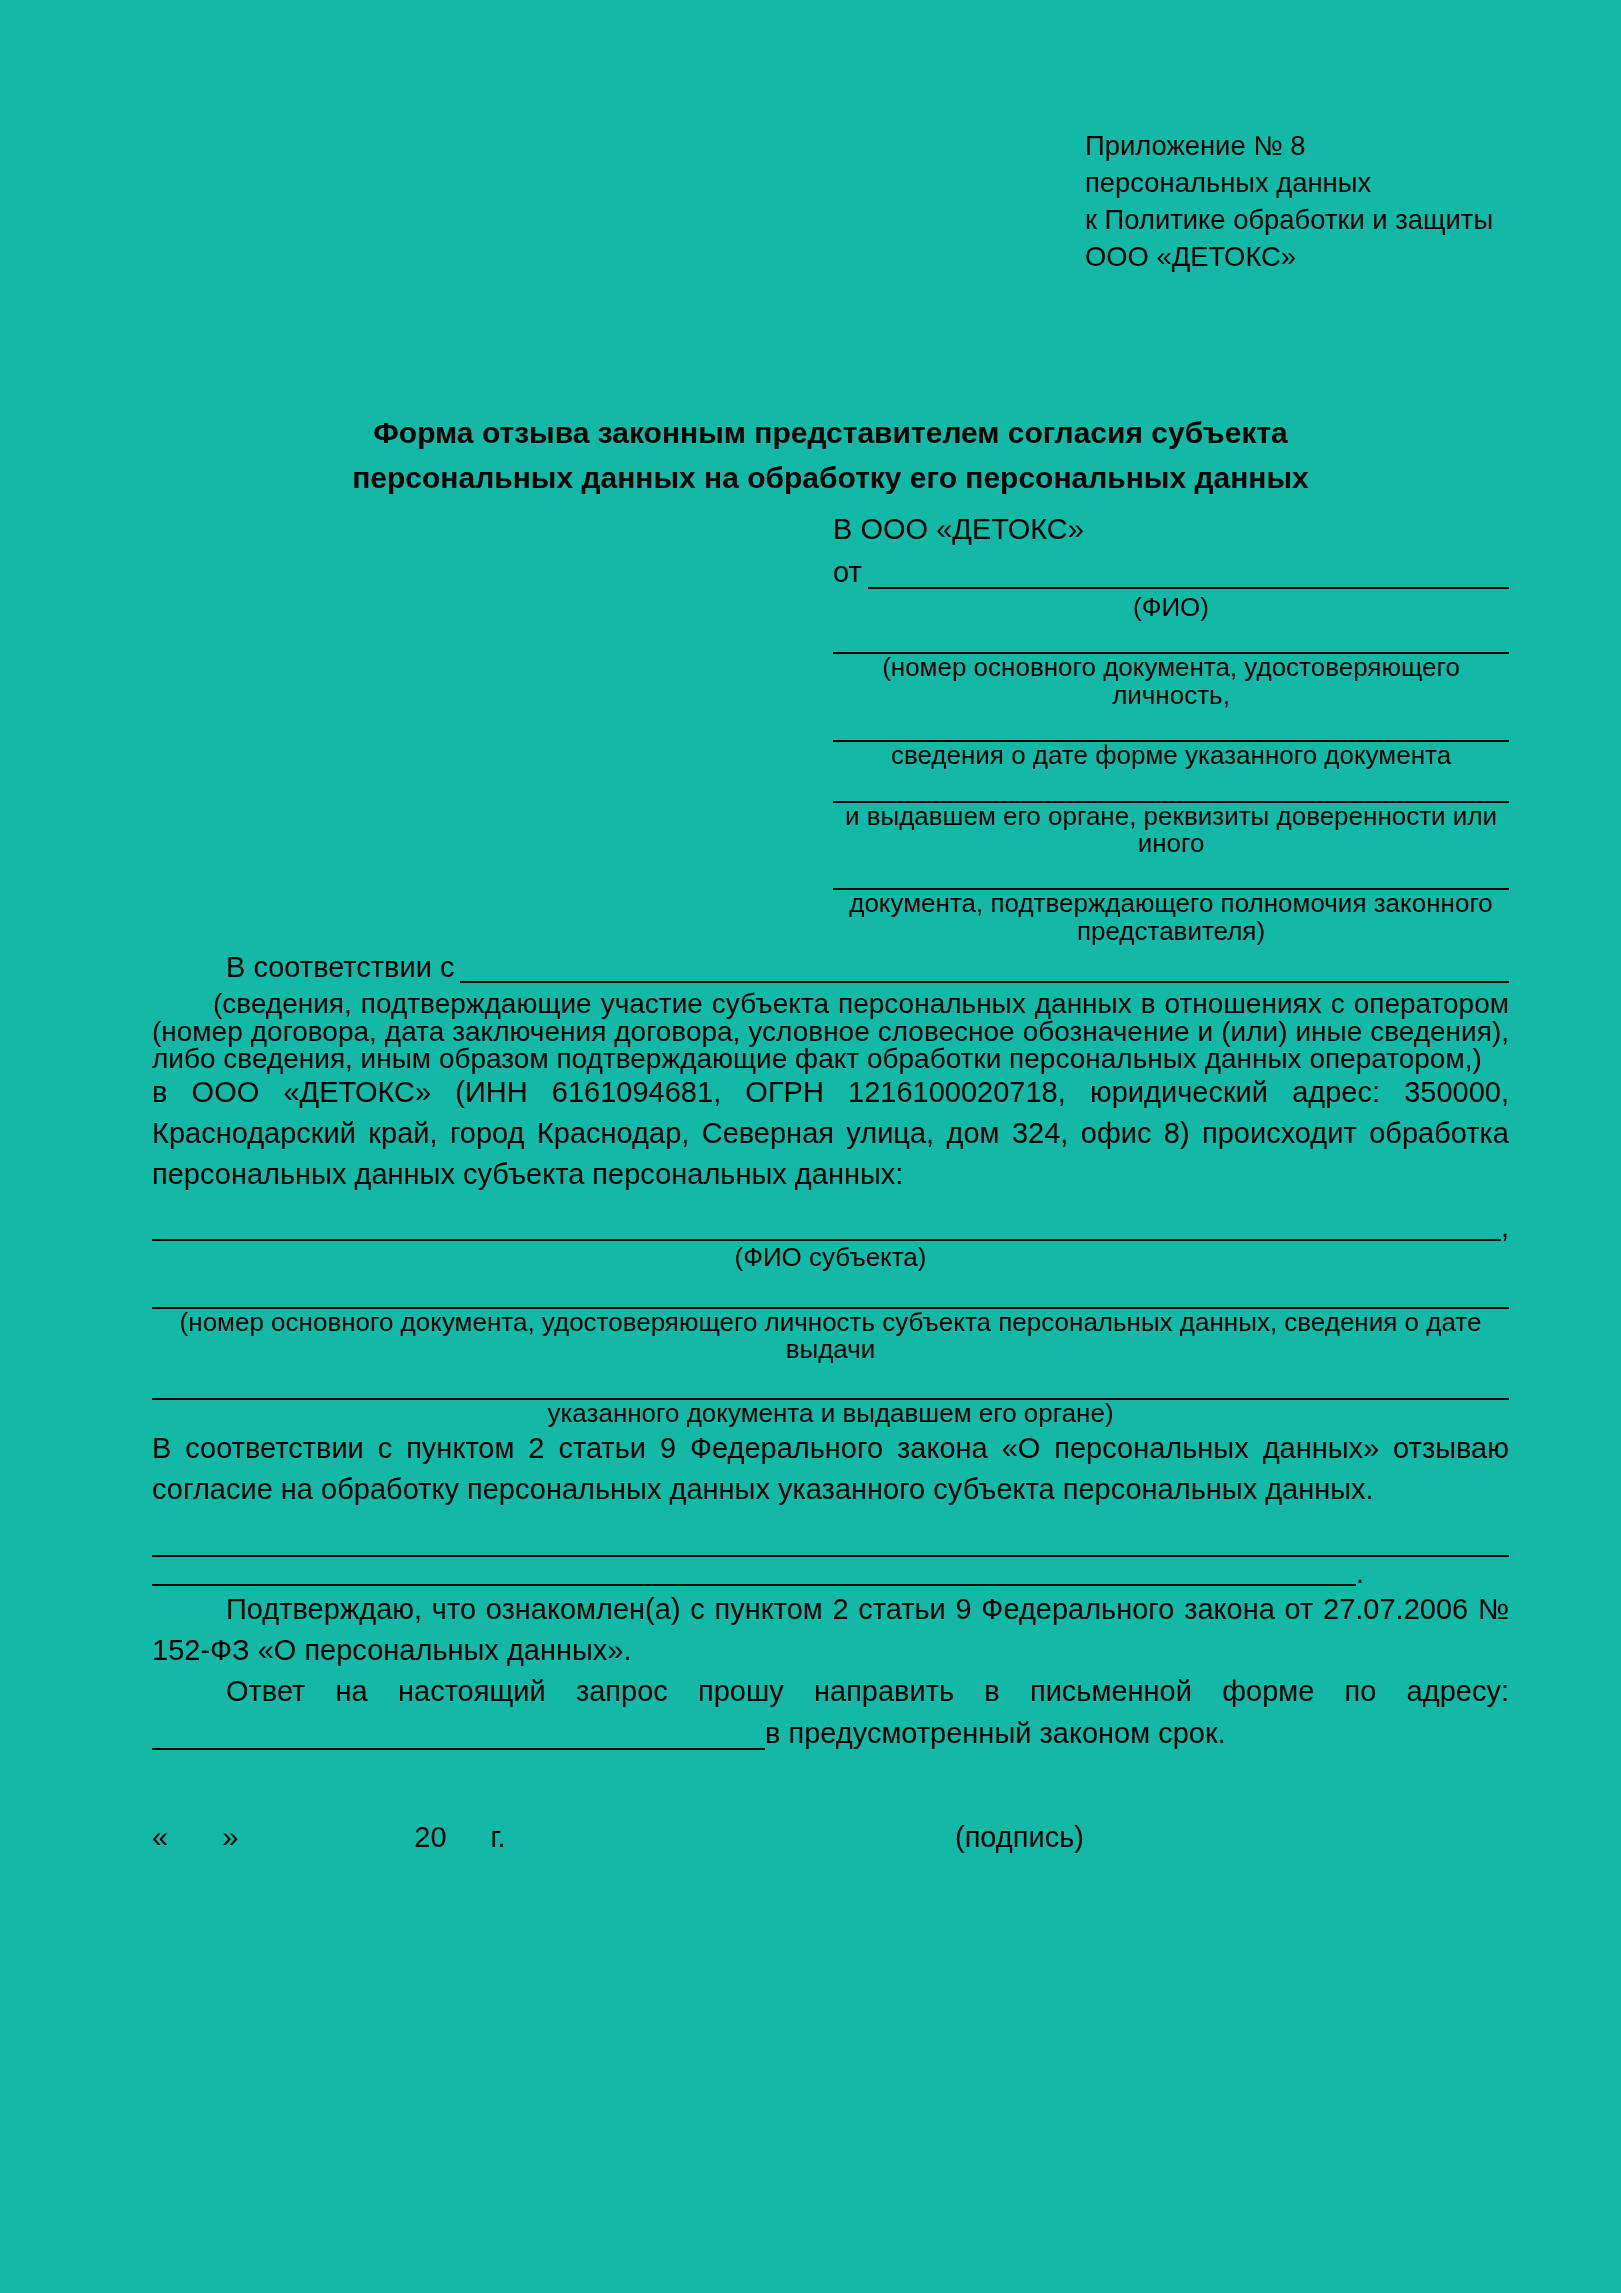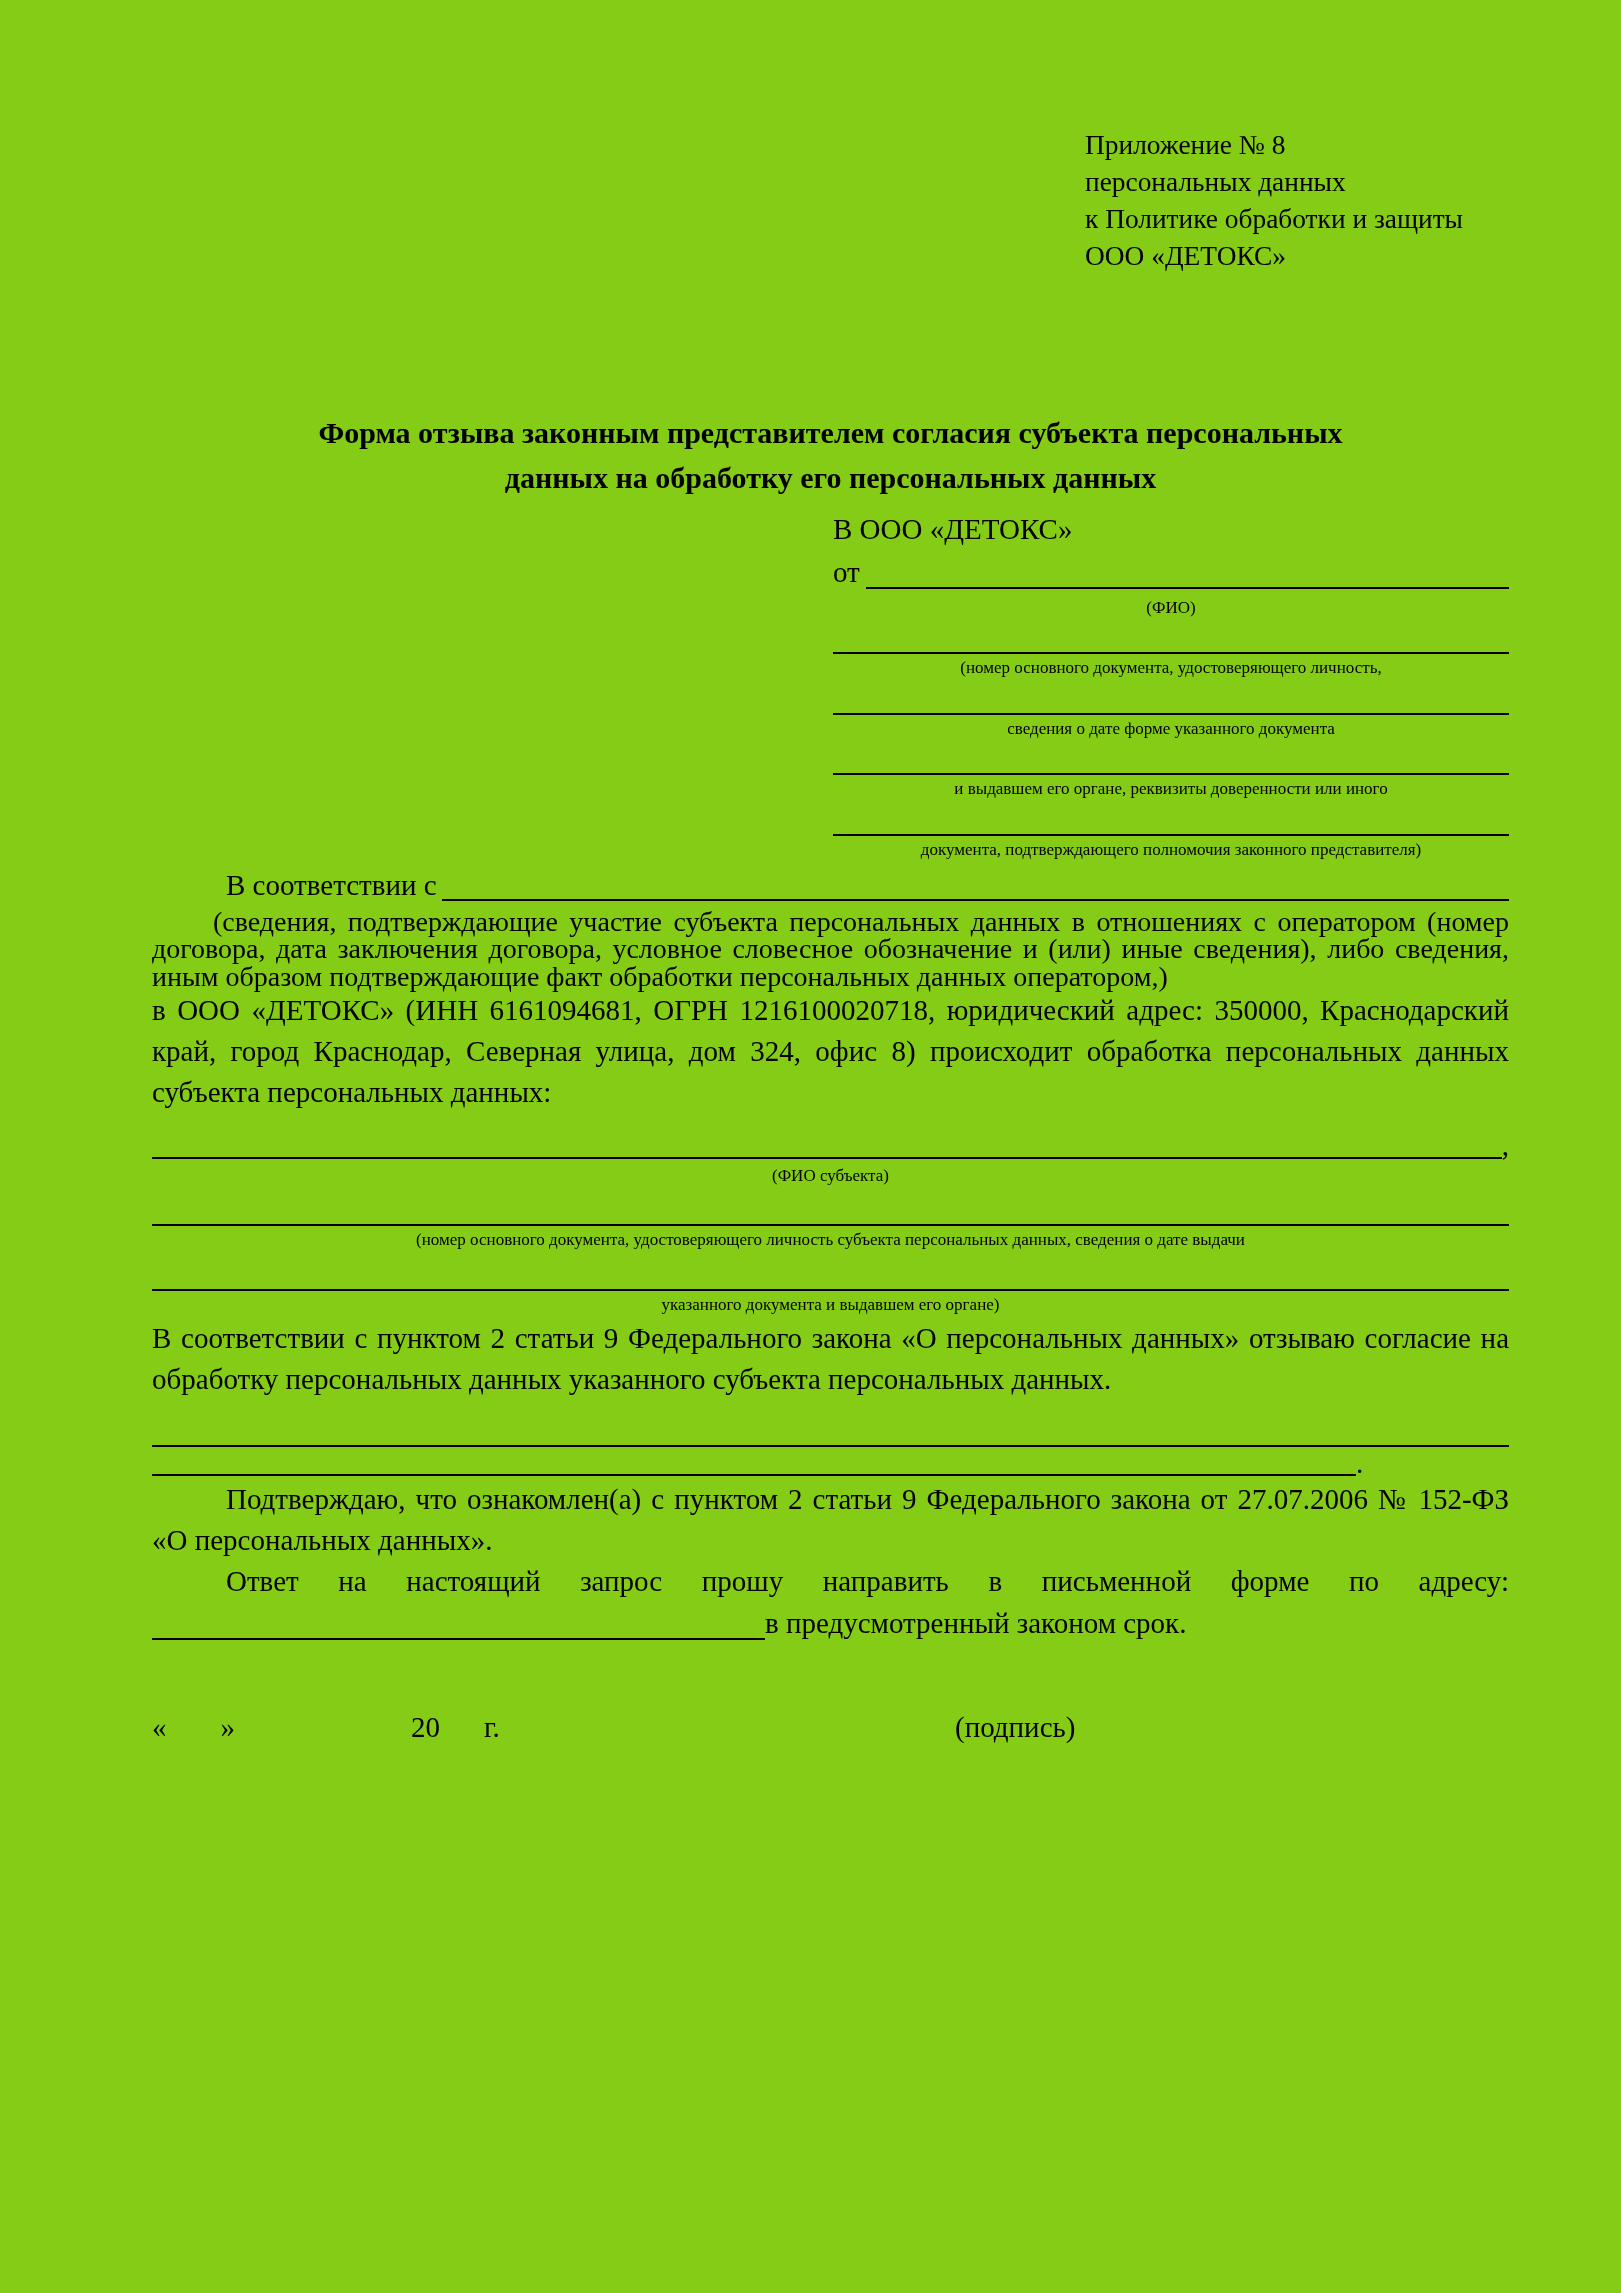--- a/index.html
+++ b/index.html
@@ -1,20 +1,20 @@
 <!DOCTYPE html>
 <html lang="ru"><head>
 <meta charset="utf-8">
 <style>
   * { margin:0; padding:0; box-sizing:border-box; }
   html,body { background:#ffffff; }
   .page {
     width:1621px; height:2294px;
-    background:#84cc16; color:#000000;
-    font-family:Liberation Serif, serif;
+    background:#14b8a6; color:#000000;
+    font-family:Liberation Sans, sans-serif;
     font-size:29px; line-height:41px;
     position:relative; overflow:hidden;
   }
   .content { padding:127px 112px 0 152px; }
 
   
   .appendix { margin-left:933px; font-size:27.4px; line-height:37px; }
 
   
   .doc-title {
@@ -24,21 +24,21 @@
 
   
   .addressee { margin-left:681px; width:676px; }
   .addressee .to-line { line-height:43px; }
 
   .row { display:flex; }
   .row .lbl { white-space:nowrap; }
   .row .blank { flex:1 1 auto; border-bottom:2.9px solid #000; margin:0 0 4.9px 5.9px; }
   .row .blank.nomargin { margin-left:0; }
 
-  .ucap { font-size:17px; line-height:27.4px; text-align:center; }
+  .ucap { font-size:26px; line-height:27.4px; text-align:center; }
   .ufield { border-bottom:2.9px solid #000; height:33px; }
   .ufield.tall { height:37px; }
 
   .from-row { line-height:43px; }
 
   .statement { margin-top:29px; text-align:center; letter-spacing:1px; }
 
   .intro-row { margin-top:2px; padding-left:74px; }
 
   .small-note {

